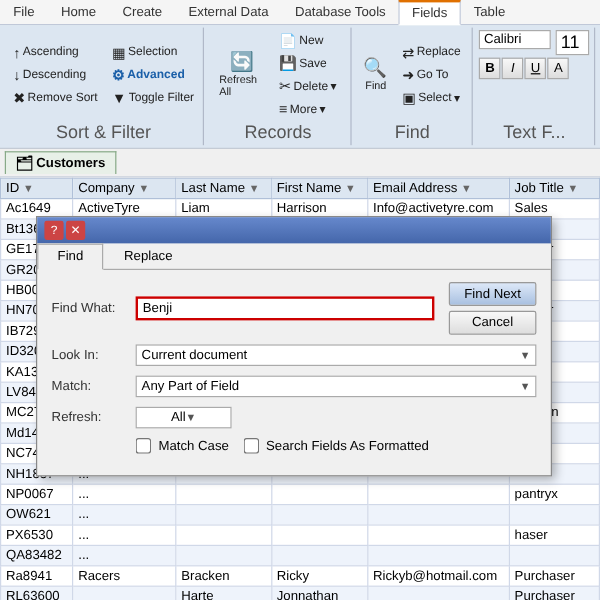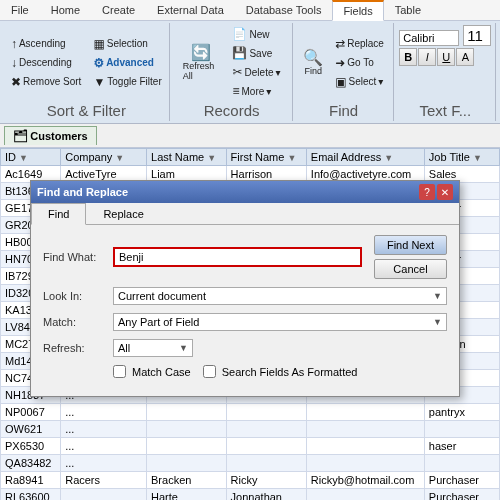--- a/index.html
+++ b/index.html
@@ -48,21 +48,21 @@
     .dialog-label { width: 70px; font-size: 11px; color: #333; }
     .dialog-input { flex: 1; border: 1px solid #aaa; background: white; padding: 2px 4px; font-size: 11px; }
     .dialog-input-highlight { border: 2px solid #cc0000; }
     .dialog-dropdown { flex: 1; border: 1px solid #aaa; background: white; padding: 2px 4px; font-size: 11px; display: flex; align-items: center; justify-content: space-between; cursor: pointer; }
     .dialog-dropdown-arrow { font-size: 9px; color: #555; }
     .dialog-btn { padding: 3px 12px; background: linear-gradient(to bottom, #f8f8f8, #ddd); border: 1px solid #999; font-size: 11px; cursor: pointer; border-radius: 2px; margin-left: 4px; }
     .dialog-btn-primary { background: linear-gradient(to bottom, #dde8f8, #a8c0e0); color: #000; }
     .dialog-checkbox-row { display: flex; align-items: center; gap: 6px; font-size: 11px; }
 
     
-    .font-group { display: flex; gap: 4px; align-items: flex-end; }
+    .font-group { display: flex; gap: 4px; align-items: flex-start; }
     .font-name { width: 60px; border: 1px solid #aaa; padding: 1px 3px; font-size: 11px; background: white; }
     .font-size { width: 28px; border: 1px solid #aaa; padding: 1px 3px; font-size: 15px; background: white; }
     .format-btns { display: flex; gap: 1px; }
     .format-btn { width: 18px; height: 18px; border: 1px solid #aaa; background: linear-gradient(to bottom, #f8f8f8, #ddd); font-size: 11px; cursor: pointer; display: flex; align-items: center; justify-content: center; }
   </style>
 </head>
 <body>
 
 <div class="ribbon">
   <div class="ribbon-tabs">
@@ -359,21 +359,20 @@
           <td style="background: rgb(255, 255, 255);">Shane@reymt.com</td>
           <td style="background: rgb(255, 255, 255);">Sales</td>
         </tr>
       </tbody>
   </table>
 </div>
 
 <div class="dialog-overlay">
   <div class="dialog">
     <div class="dialog-titlebar">
-      <span>Find and Replace</span>
       <div style="display:flex; gap:2px;">
         <button class="dialog-close-btn">?</button>
         <button class="dialog-close-btn">✕</button>
       </div>
     </div>
     <div class="dialog-tabs">
       <div class="dialog-tab active">Find</div>
       <div class="dialog-tab">Replace</div>
     </div>
     <div class="dialog-body">
@@ -398,21 +397,21 @@
       <div class="dialog-row">
         <span class="dialog-label">Match:</span>
         <div class="dialog-dropdown">
           <span>Any Part of Field</span>
           <span class="dialog-dropdown-arrow">▼</span>
         </div>
       </div>
 
       <div class="dialog-row">
         <span class="dialog-label">Refresh:</span>
-        <div class="dialog-dropdown" style="max-width:80px;">
+        <div class="dialog-dropdown" style="max-width:80px;justify-content:center;">
           <span>All</span>
           <span class="dialog-dropdown-arrow">▼</span>
         </div>
       </div>
 
       <div class="dialog-row">
         <span class="dialog-label"></span>
         <div class="dialog-checkbox-row">
           <input type="checkbox" style="">
           <span>Match Case</span>

